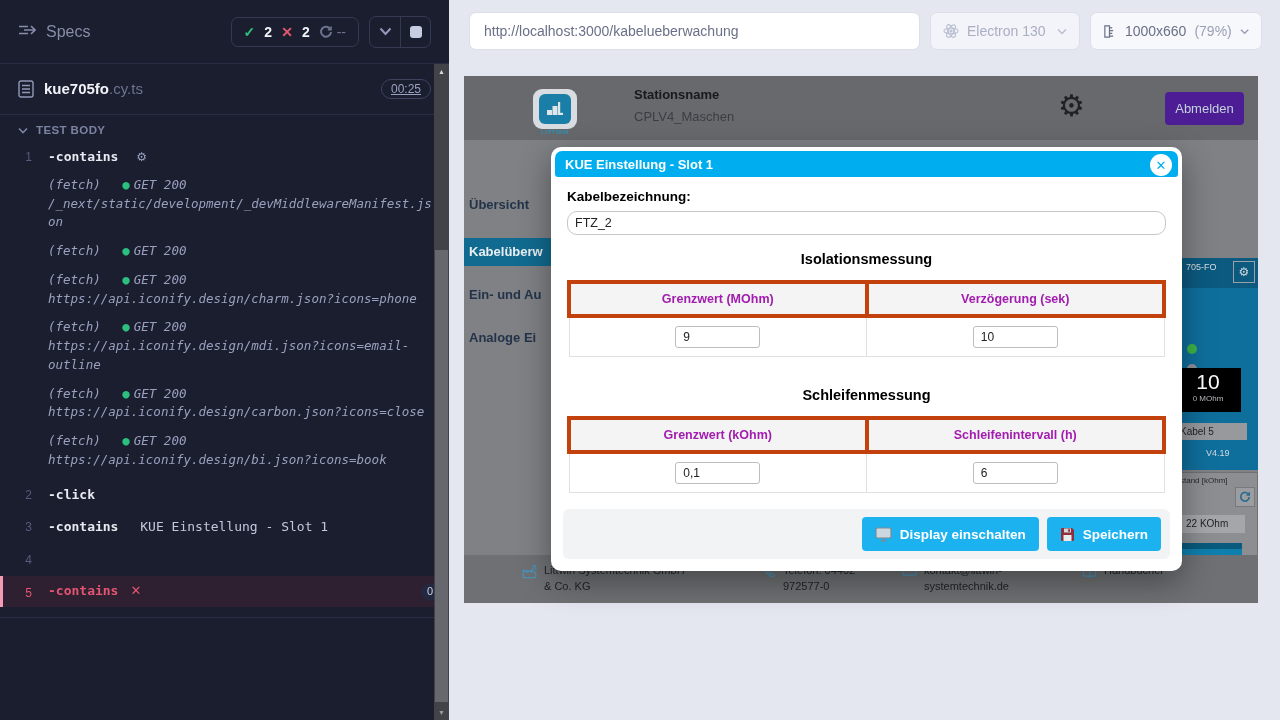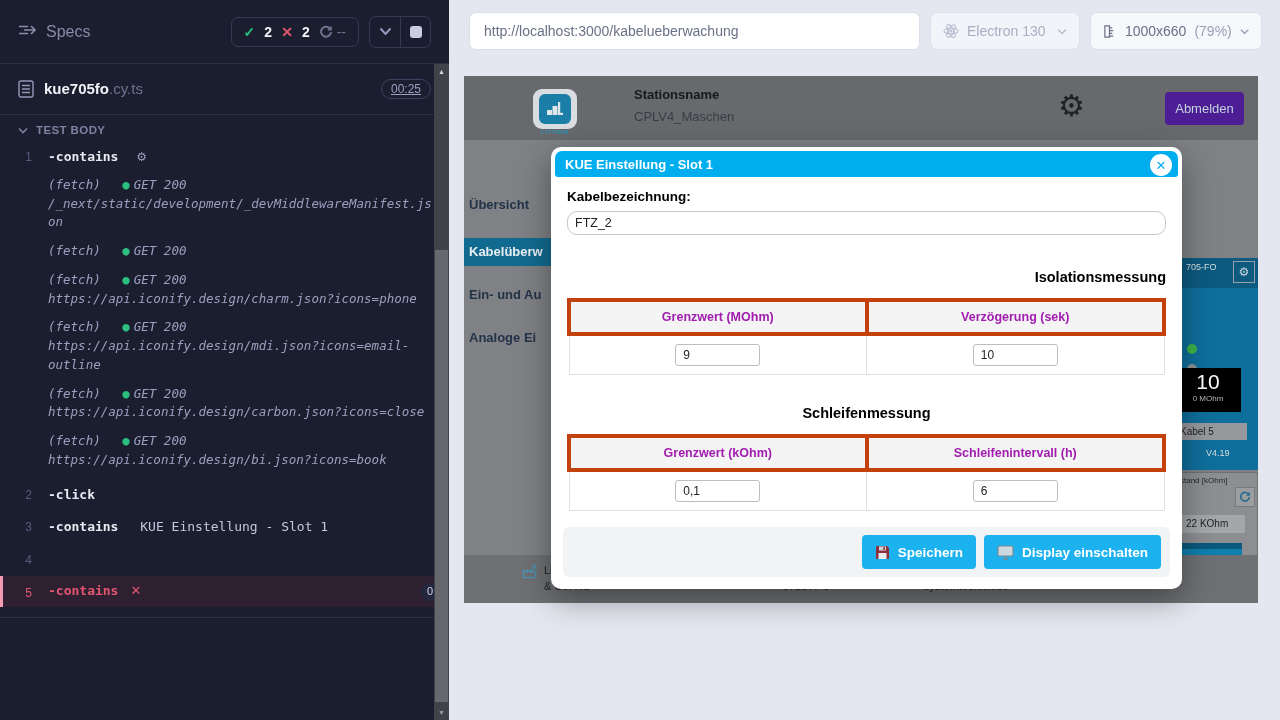--- a/index.html
+++ b/index.html
@@ -456,21 +456,21 @@
     <div class="modal-header">
       <span>KUE Einstellung - Slot 1</span>
       <button class="modal-close">
           <span>✕</span>
         </button>
     </div>
     <div class="modal-body">
       <div class="cable-label">Kabelbezeichnung:</div>
       <input class="cable-input" value="FTZ_2" style="">
 
-      <div class="msection-title" style="margin-top:34px;text-align:right;">Isolationsmessung</div>
+      <div class="msection-title" style="margin-top:16px;">Isolationsmessung</div>
       <table class="mtable">
         <tbody>
             <tr>
           <th style="width:50%;">Grenzwert (MOhm)</th>
           <th>Verzögerung (sek)</th>
         </tr>
         <tr>
           <td><input class="cell-input" value="9" style=""></td>
           <td><input class="cell-input" value="10" style=""></td>
         </tr>
@@ -486,30 +486,30 @@
         </tr>
         <tr>
           <td><input class="cell-input" value="0,1" style=""></td>
           <td><input class="cell-input" value="6" style=""></td>
         </tr>
       </tbody>
         </table>
     </div>
     <div class="modal-footer">
       <button class="btn-cyan">
+        <svg width="17" height="15" viewBox="0 0 17 15" fill="none">
+          <rect x="1" y="1" width="15" height="10" rx="1.5" fill="#cdd7df" stroke="#7d8994" stroke-width="1.2"></rect>
+          <path d="M6 14h5M8.5 11v3" stroke="#7d8994" stroke-width="1.4"></path>
+        </svg>
+        <span>Display einschalten</span>
+      </button>
+      <button class="btn-cyan">
         <svg width="15" height="15" viewBox="0 0 15 15">
           <path d="M1 2a1 1 0 0 1 1-1h10l2 2v10a1 1 0 0 1-1 1H2a1 1 0 0 1-1-1z" fill="#8e2f3c"></path>
           <rect x="4" y="1.5" width="7" height="4" fill="#cfd6dc"></rect>
             <rect x="8.2" y="2.2" width="1.8" height="2.6" fill="#8e2f3c"></rect>
           <rect x="3.5" y="8" width="8" height="6" fill="#e8ecef"></rect>
         </svg>
         <span>Speichern</span>
       </button>
-      <button class="btn-cyan">
-        <svg width="17" height="15" viewBox="0 0 17 15" fill="none">
-          <rect x="1" y="1" width="15" height="10" rx="1.5" fill="#cdd7df" stroke="#7d8994" stroke-width="1.2"></rect>
-          <path d="M6 14h5M8.5 11v3" stroke="#7d8994" stroke-width="1.4"></path>
-        </svg>
-        <span>Display einschalten</span>
-      </button>
     </div>
   </div>
 </div>
 
 </body></html>

